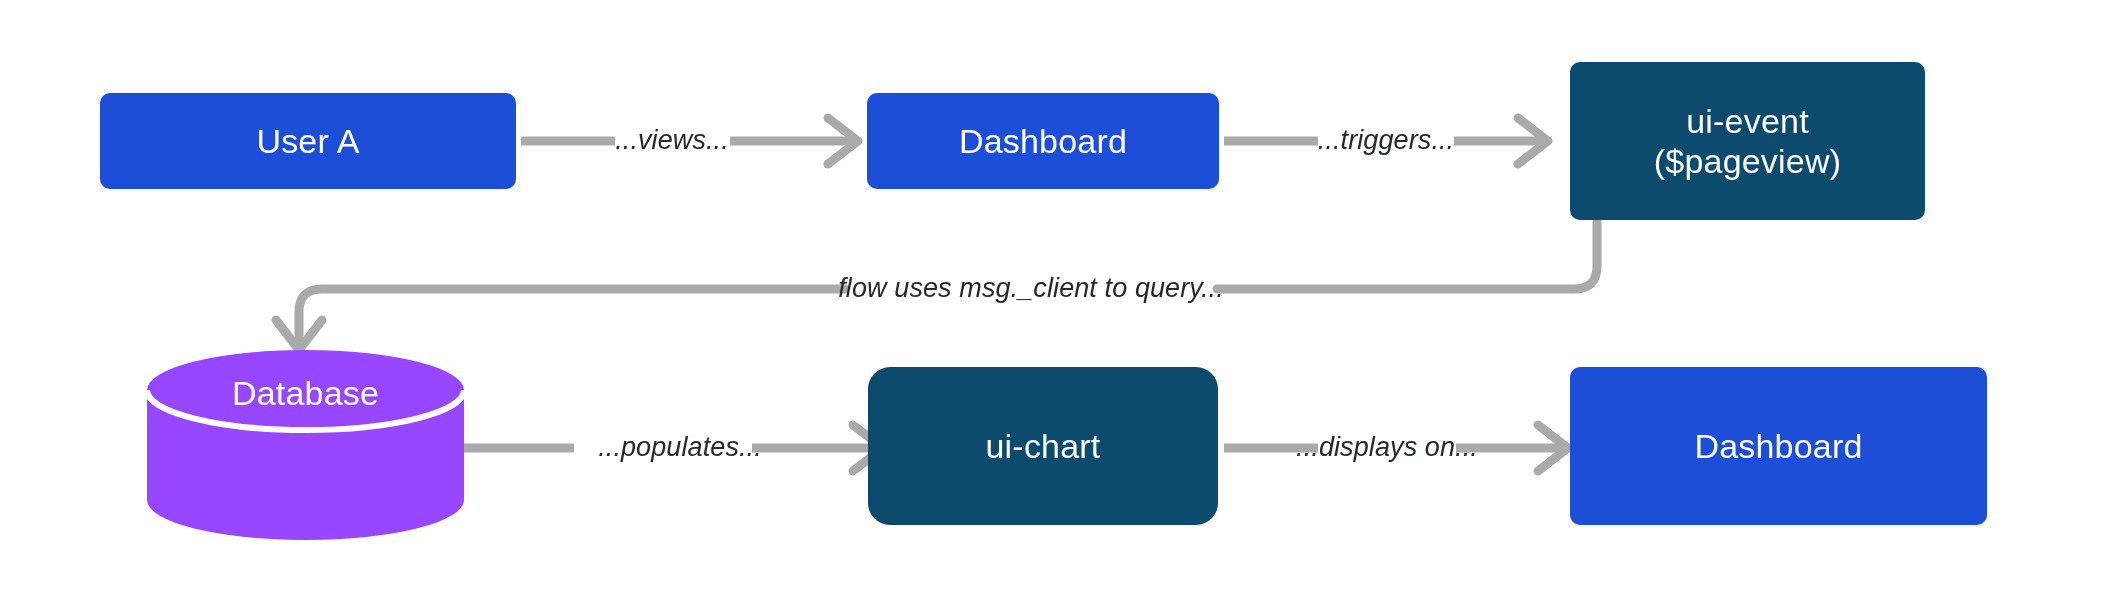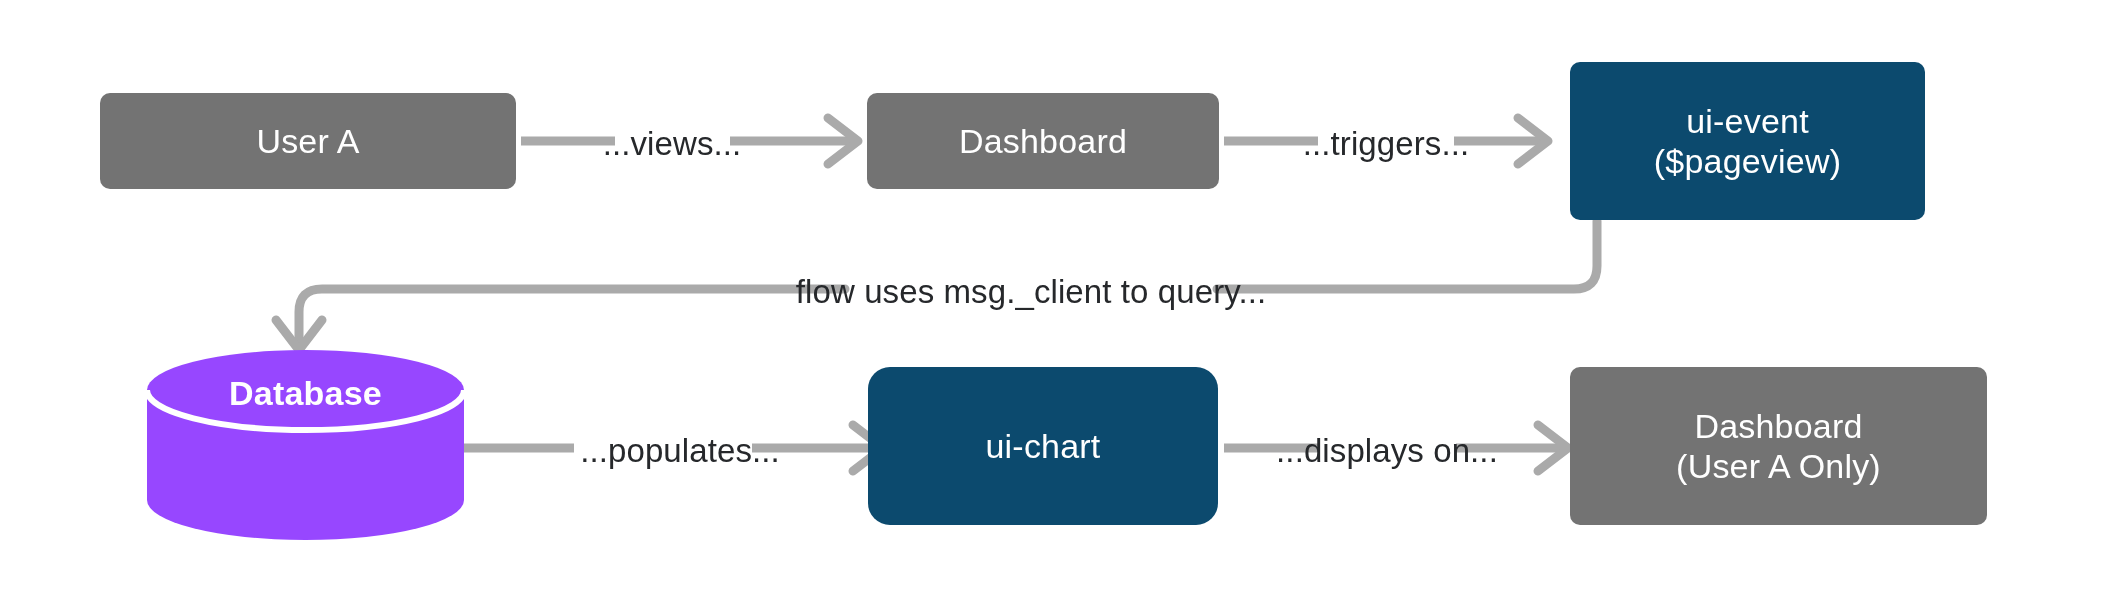--- a/index.html
+++ b/index.html
@@ -26,44 +26,44 @@
     border-radius: 10px;
     color: #ffffff;
     font-size: 34px;
     line-height: 1.18;
     letter-spacing: 0.2px;
     text-align: center;
     box-sizing: border-box;
     -webkit-font-smoothing: antialiased;
   }
   .node .line2 { display: block; }
-  .node-orange { background: #737373; }
+  .node-orange { background: #1d4ed8; }
   .node-blue   { background: #0c4a6e; }
 
   .cyl {
     position: absolute;
   }
   .cyl-label {
     position: absolute;
     width: 100%;
     text-align: center;
     color: #ffffff;
     font-size: 34px;
     letter-spacing: 0.2px;
     -webkit-font-smoothing: antialiased;
     pointer-events: none;
-    font-weight: bold;
   }
 
   .edge-label {
     position: absolute;
     color: #26282b;
-    font-size: 33px;
+    font-size: 27px;
     white-space: nowrap;
     letter-spacing: 0.1px;
+    font-style: italic;
     -webkit-font-smoothing: antialiased;
   }
   .edge-label.centered {
     text-align: center;
     transform: translateX(-50%);
   }
   svg.wires {
     position: absolute;
     left: 0;
     top: 0;
@@ -145,16 +145,15 @@
     </svg>
     <div class="cyl-label" style="top:24px;">Database</div>
   </div>
 
   <div class="node node-blue" style="left:868px; top:367px; width:350px; height:158px;border-radius:22px;">
     <span class="line1">ui-chart</span>
   </div>
 
   <div class="node node-orange" style="left:1570px; top:367px; width:417px; height:158px;">
     <span class="line1">Dashboard</span>
-    <span class="line2">(User A Only)</span>
   </div>
 
 </div>
 
 </body></html>

